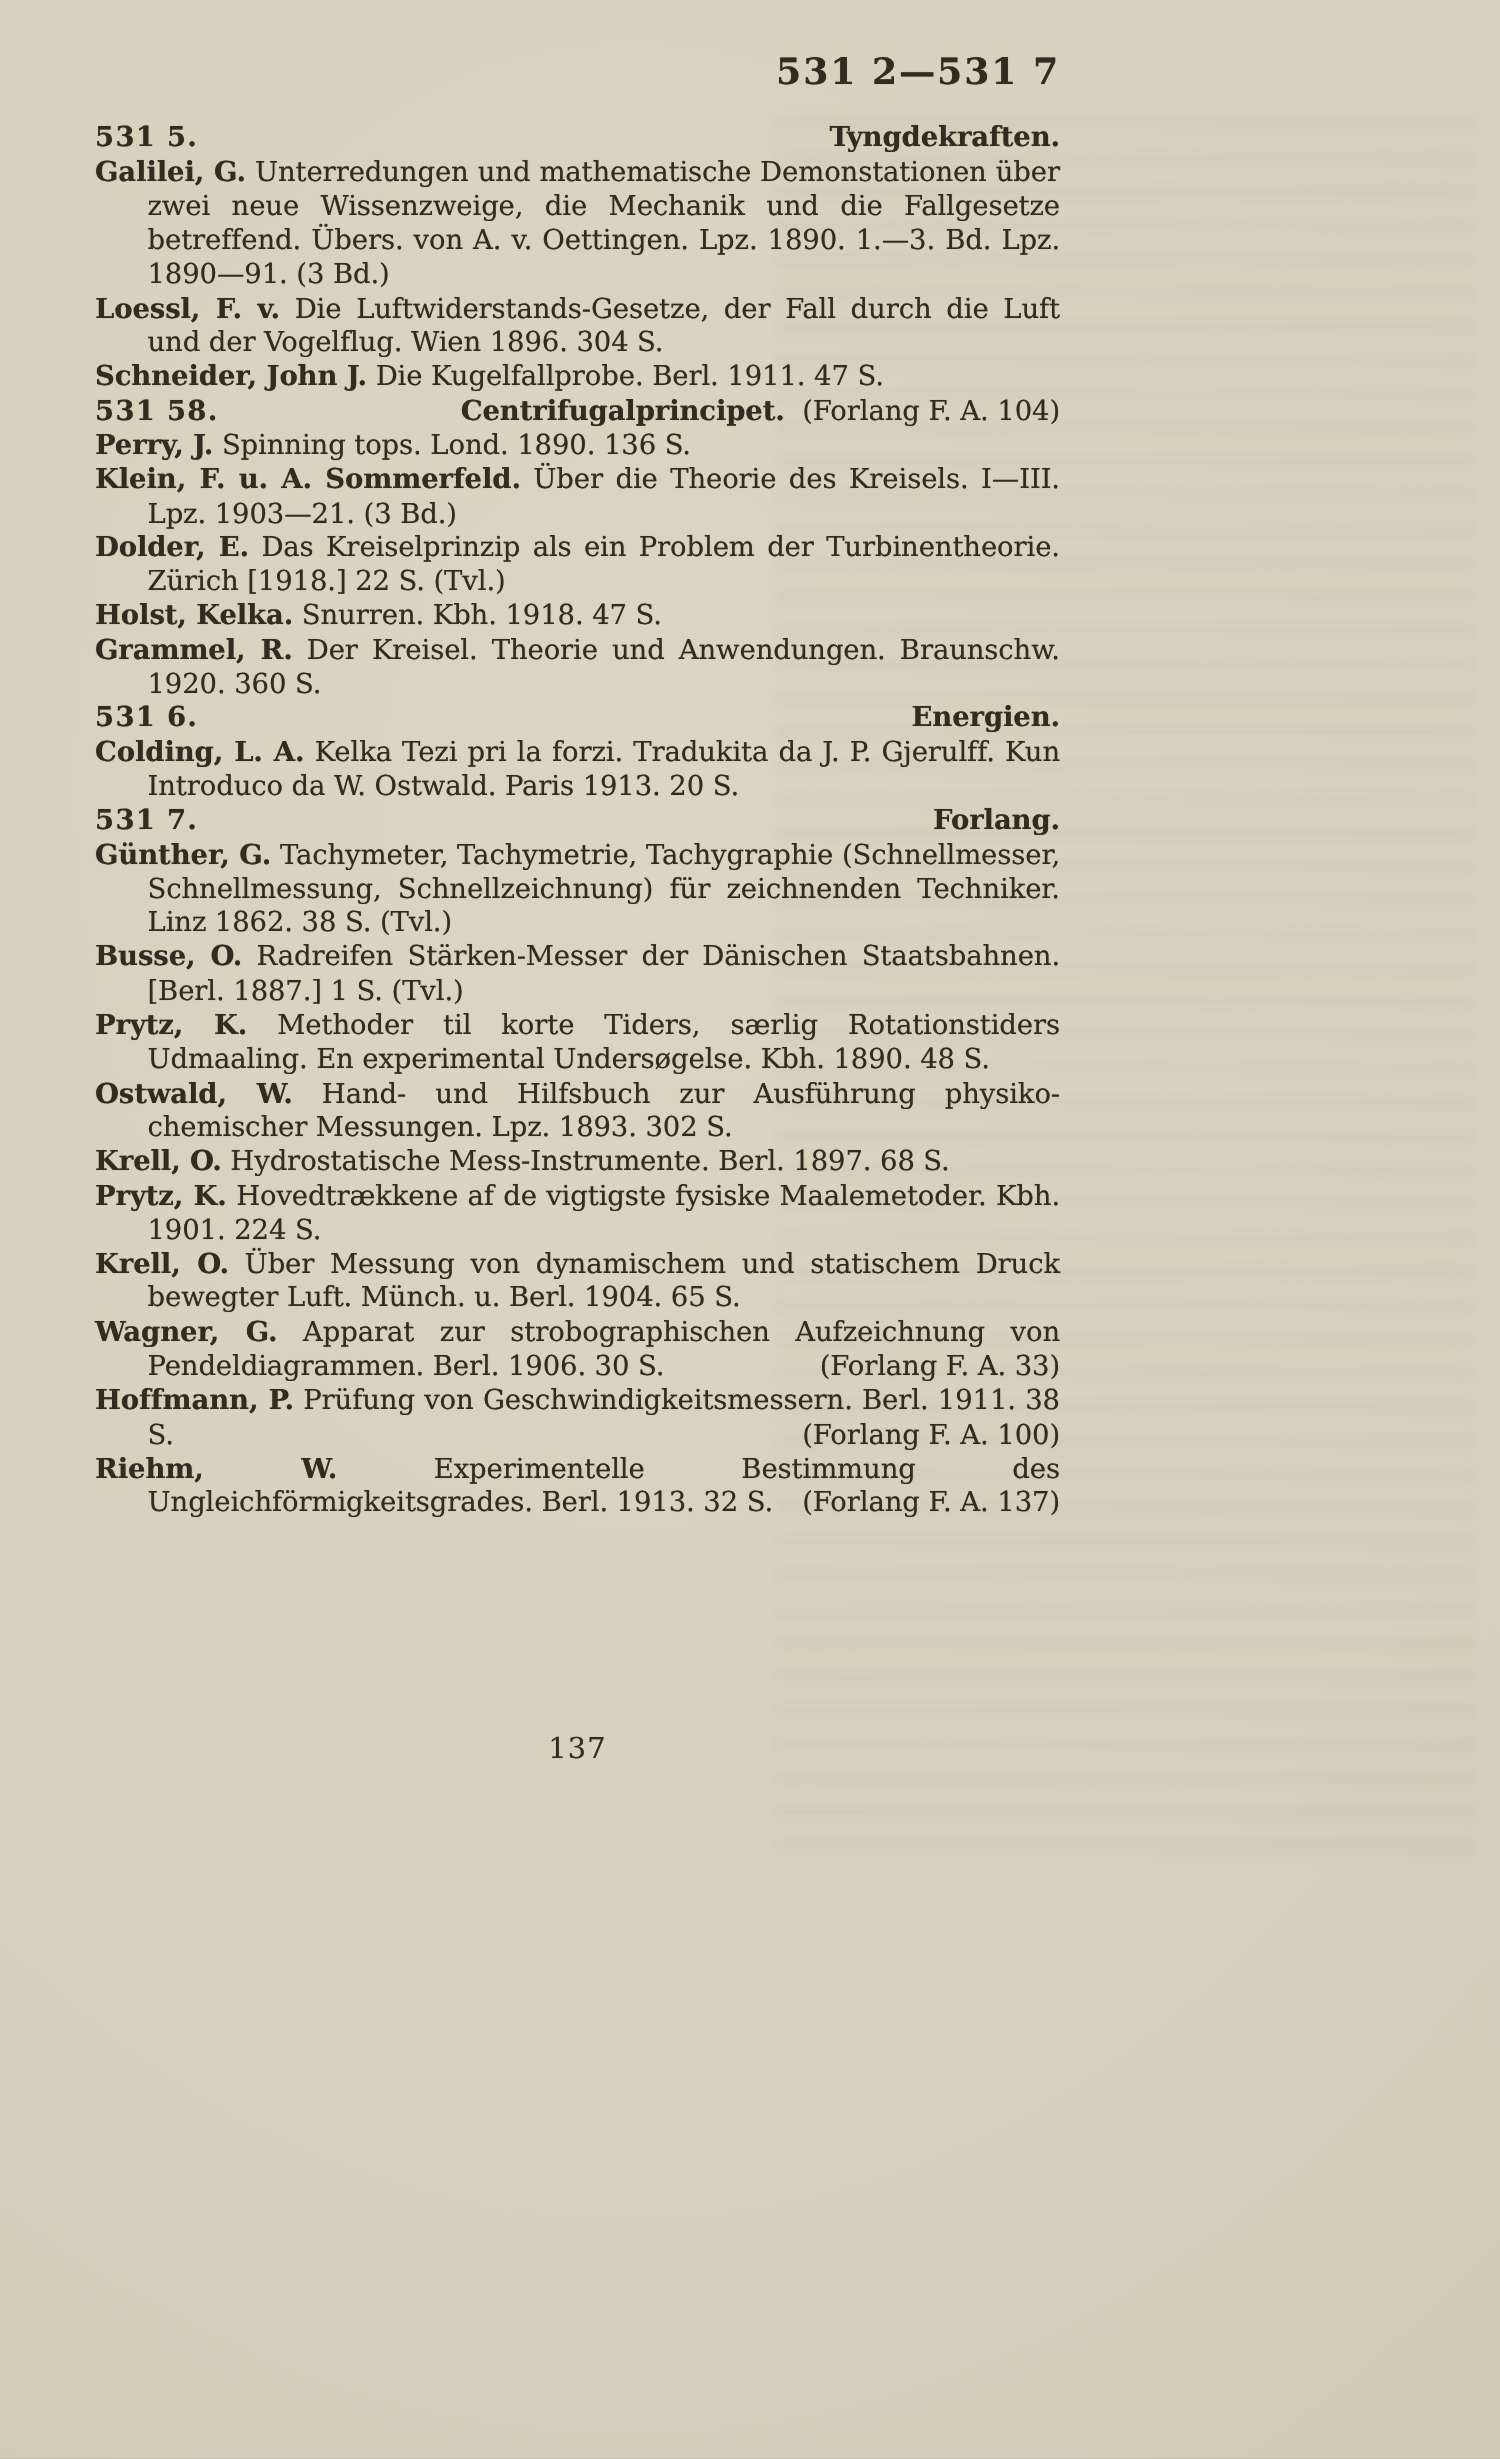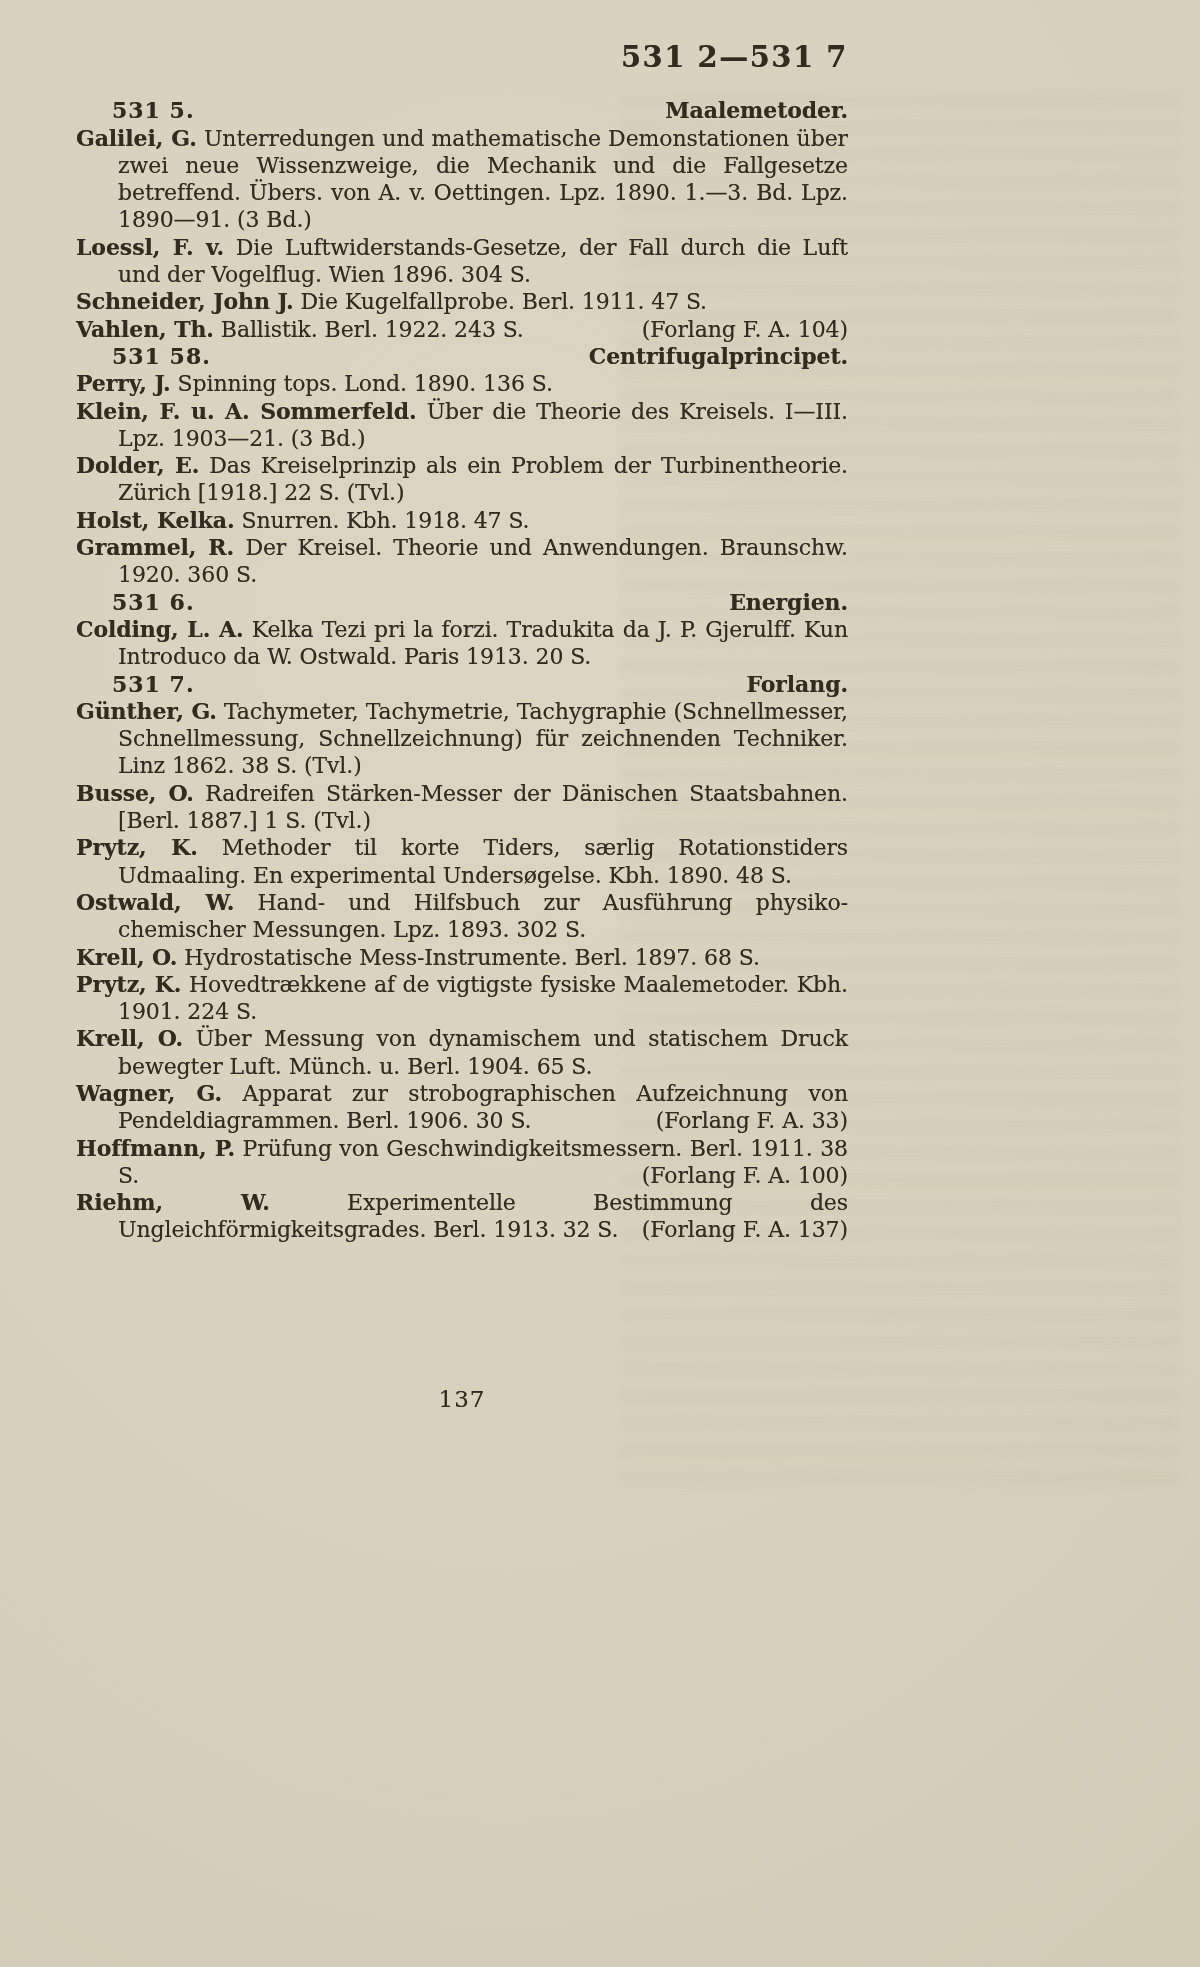--- a/index.html
+++ b/index.html
@@ -46,21 +46,20 @@
     font-weight: bold;
     font-size: 29px;
     letter-spacing: 1.5px;
     margin-bottom: 26px;
   }
 
   .heading {
     display: flex;
     justify-content: space-between;
     font-weight: bold;
-    margin-left: 36px;
   }
   .heading .num { letter-spacing: 1px; }
 
   .entry {
     margin: 0;
     padding-left: 42px;
     text-indent: -42px;
     text-align: justify;
   }
   .entry .author { font-weight: bold; }
@@ -84,30 +83,29 @@
   <div class="bleed"></div>
 
   <div class="column">
 
     <div class="running-head">
       <span>531 2—531 7</span>
     </div>
 
     <div class="heading">
       <span class="num">531 5.</span>
-      <span class="ttl">Maalemetoder.</span>
+      <span class="ttl">Tyngdekraften.</span>
     </div>
 
     <p class="entry"><span class="author">Galilei, G.</span> <span class="body">Unterredungen und mathematische Demonstationen über zwei neue Wissenzweige, die Mechanik und die Fallgesetze betreffend. Übers. von A. v. Oettingen. Lpz. 1890. 1.—3. Bd. Lpz. 1890—91. (3 Bd.)</span></p>
 
     <p class="entry"><span class="author">Loessl, F. v.</span> <span class="body">Die Luftwiderstands-Gesetze, der Fall durch die Luft und der Vogelflug. Wien 1896. 304 S.</span></p>
 
     <p class="entry"><span class="author">Schneider, John J.</span> <span class="body">Die Kugelfallprobe. Berl. 1911. 47 S.</span><span class="note">(Forlang F. A. 104)</span></p>
 
-    <p class="entry"><span class="author">Vahlen, Th.</span> <span class="body">Ballistik. Berl. 1922. 243 S.</span></p>
 
     <div class="heading">
       <span class="num">531 58.</span>
       <span class="ttl">Centrifugalprincipet.</span>
     </div>
 
     <p class="entry"><span class="author">Perry, J.</span> <span class="body">Spinning tops. Lond. 1890. 136 S.</span></p>
 
     <p class="entry"><span class="author">Klein, F. u. A. Sommerfeld.</span> <span class="body">Über die Theorie des Kreisels. I—III. Lpz. 1903—21. (3 Bd.)</span></p>
 

